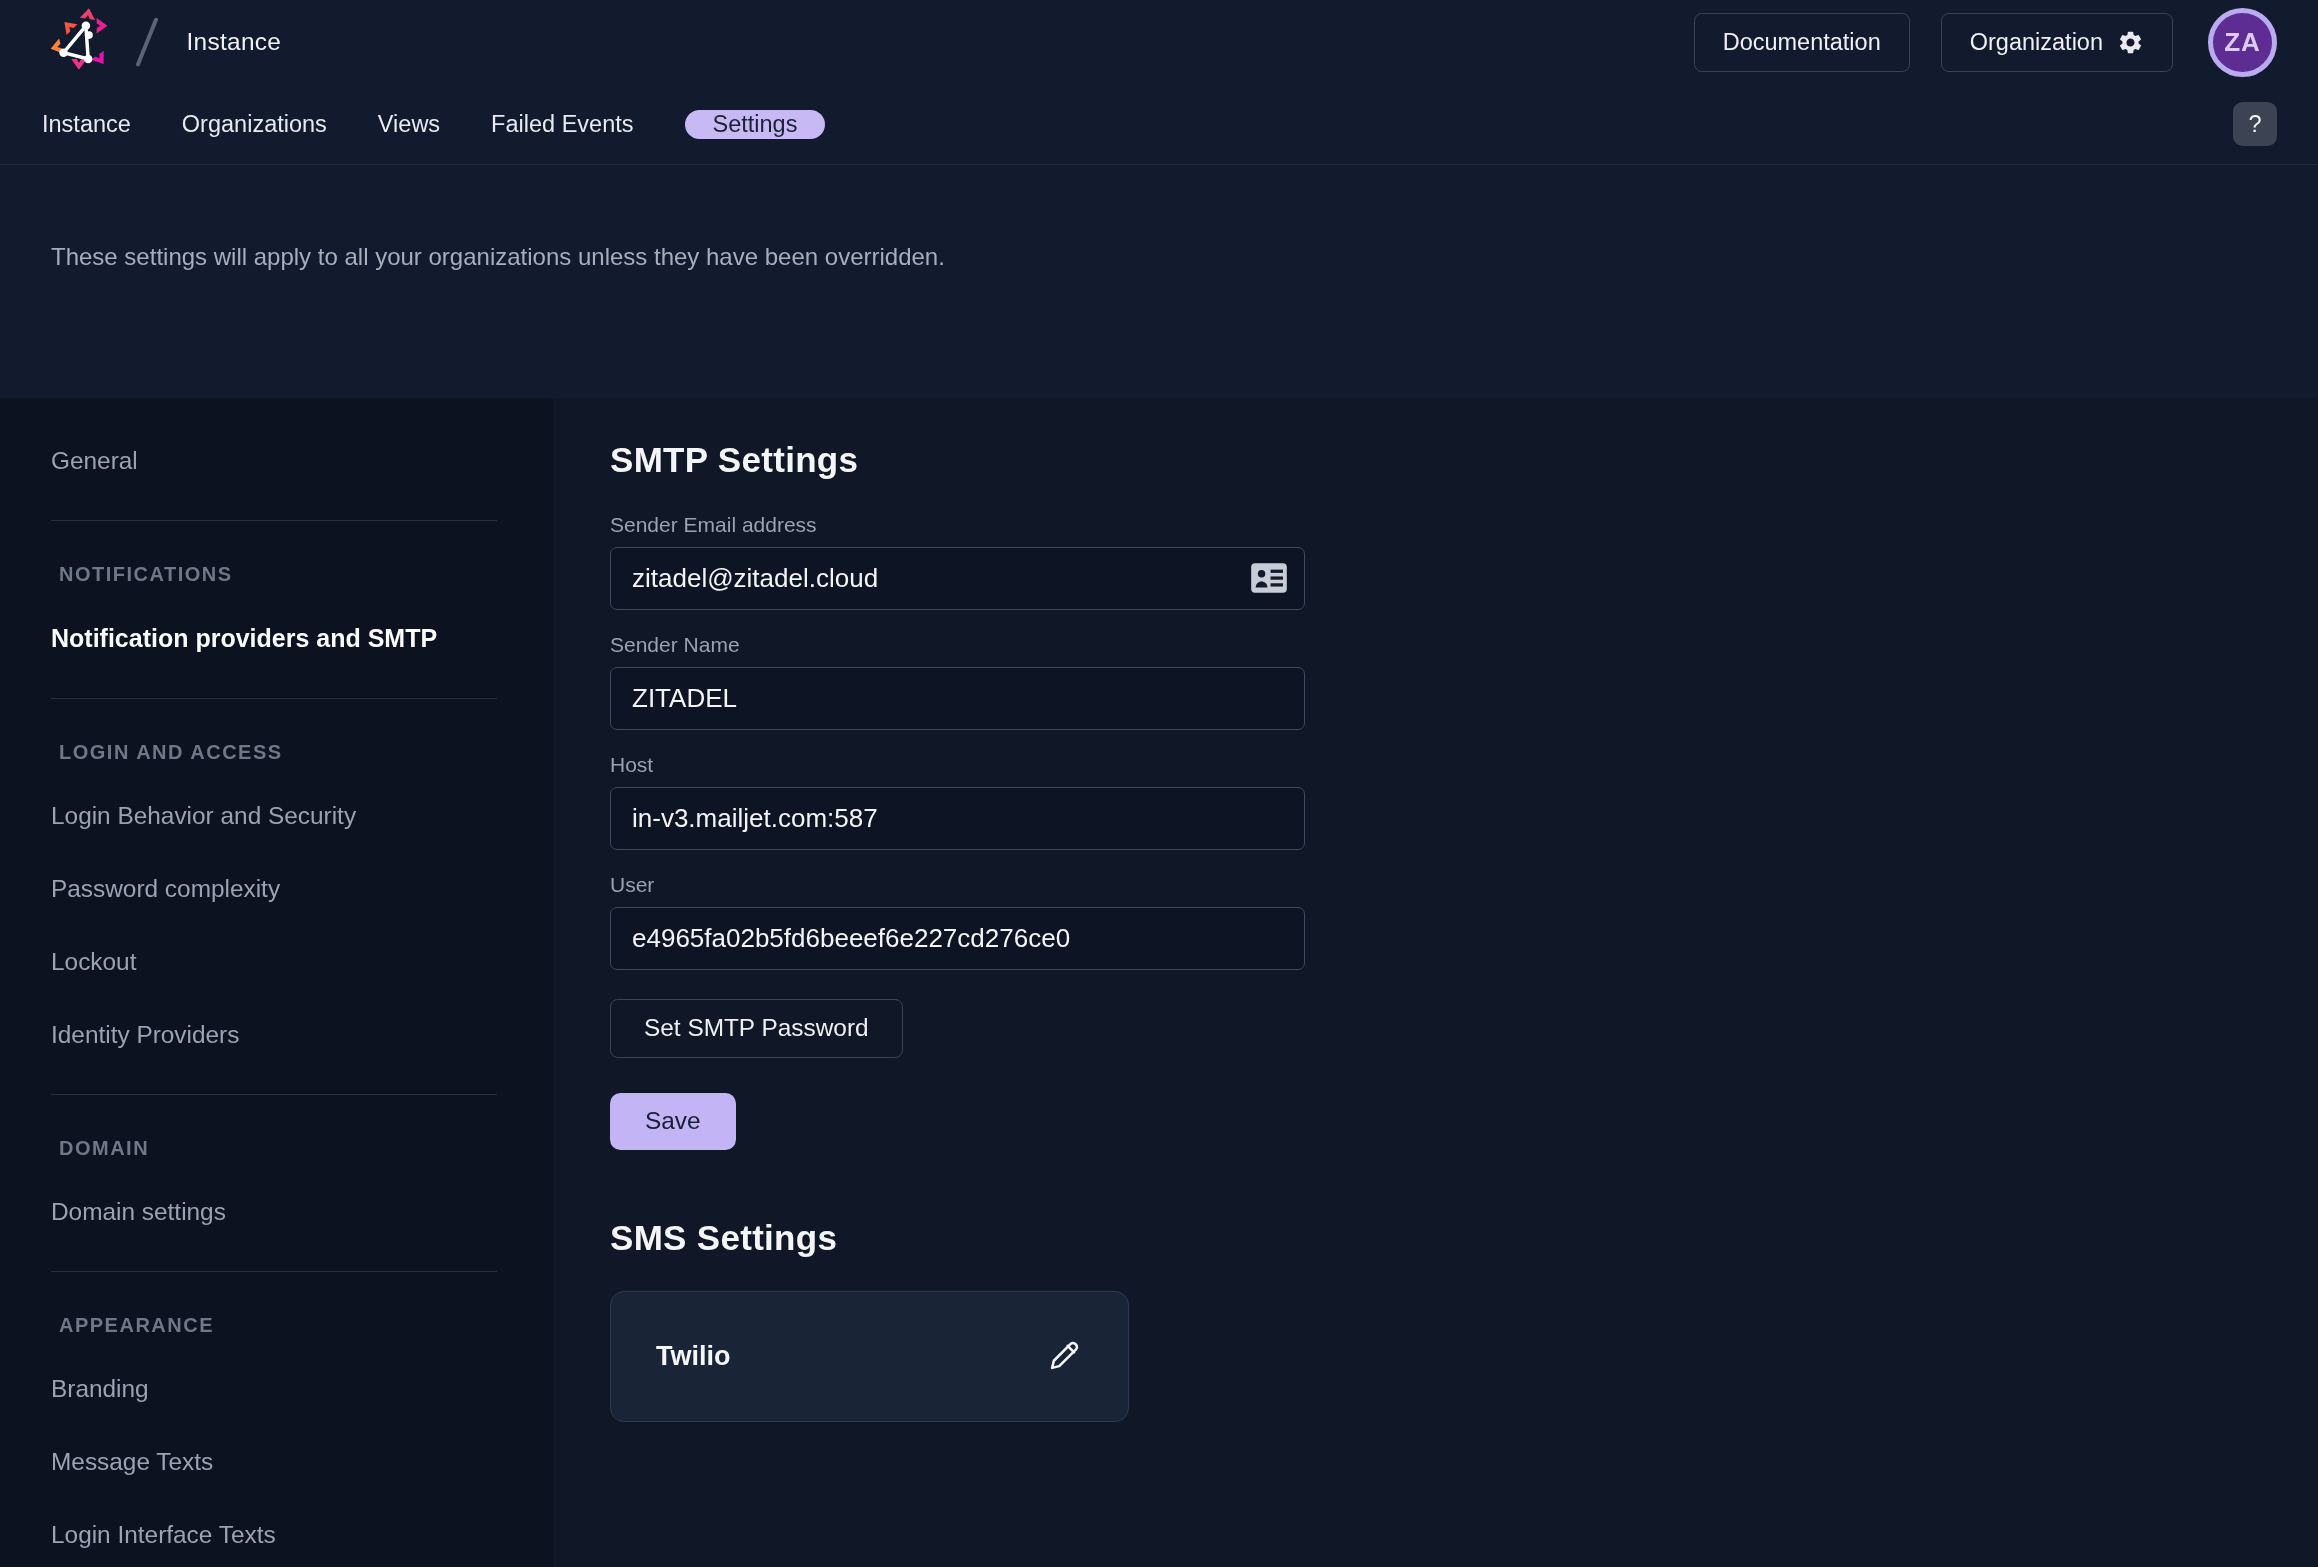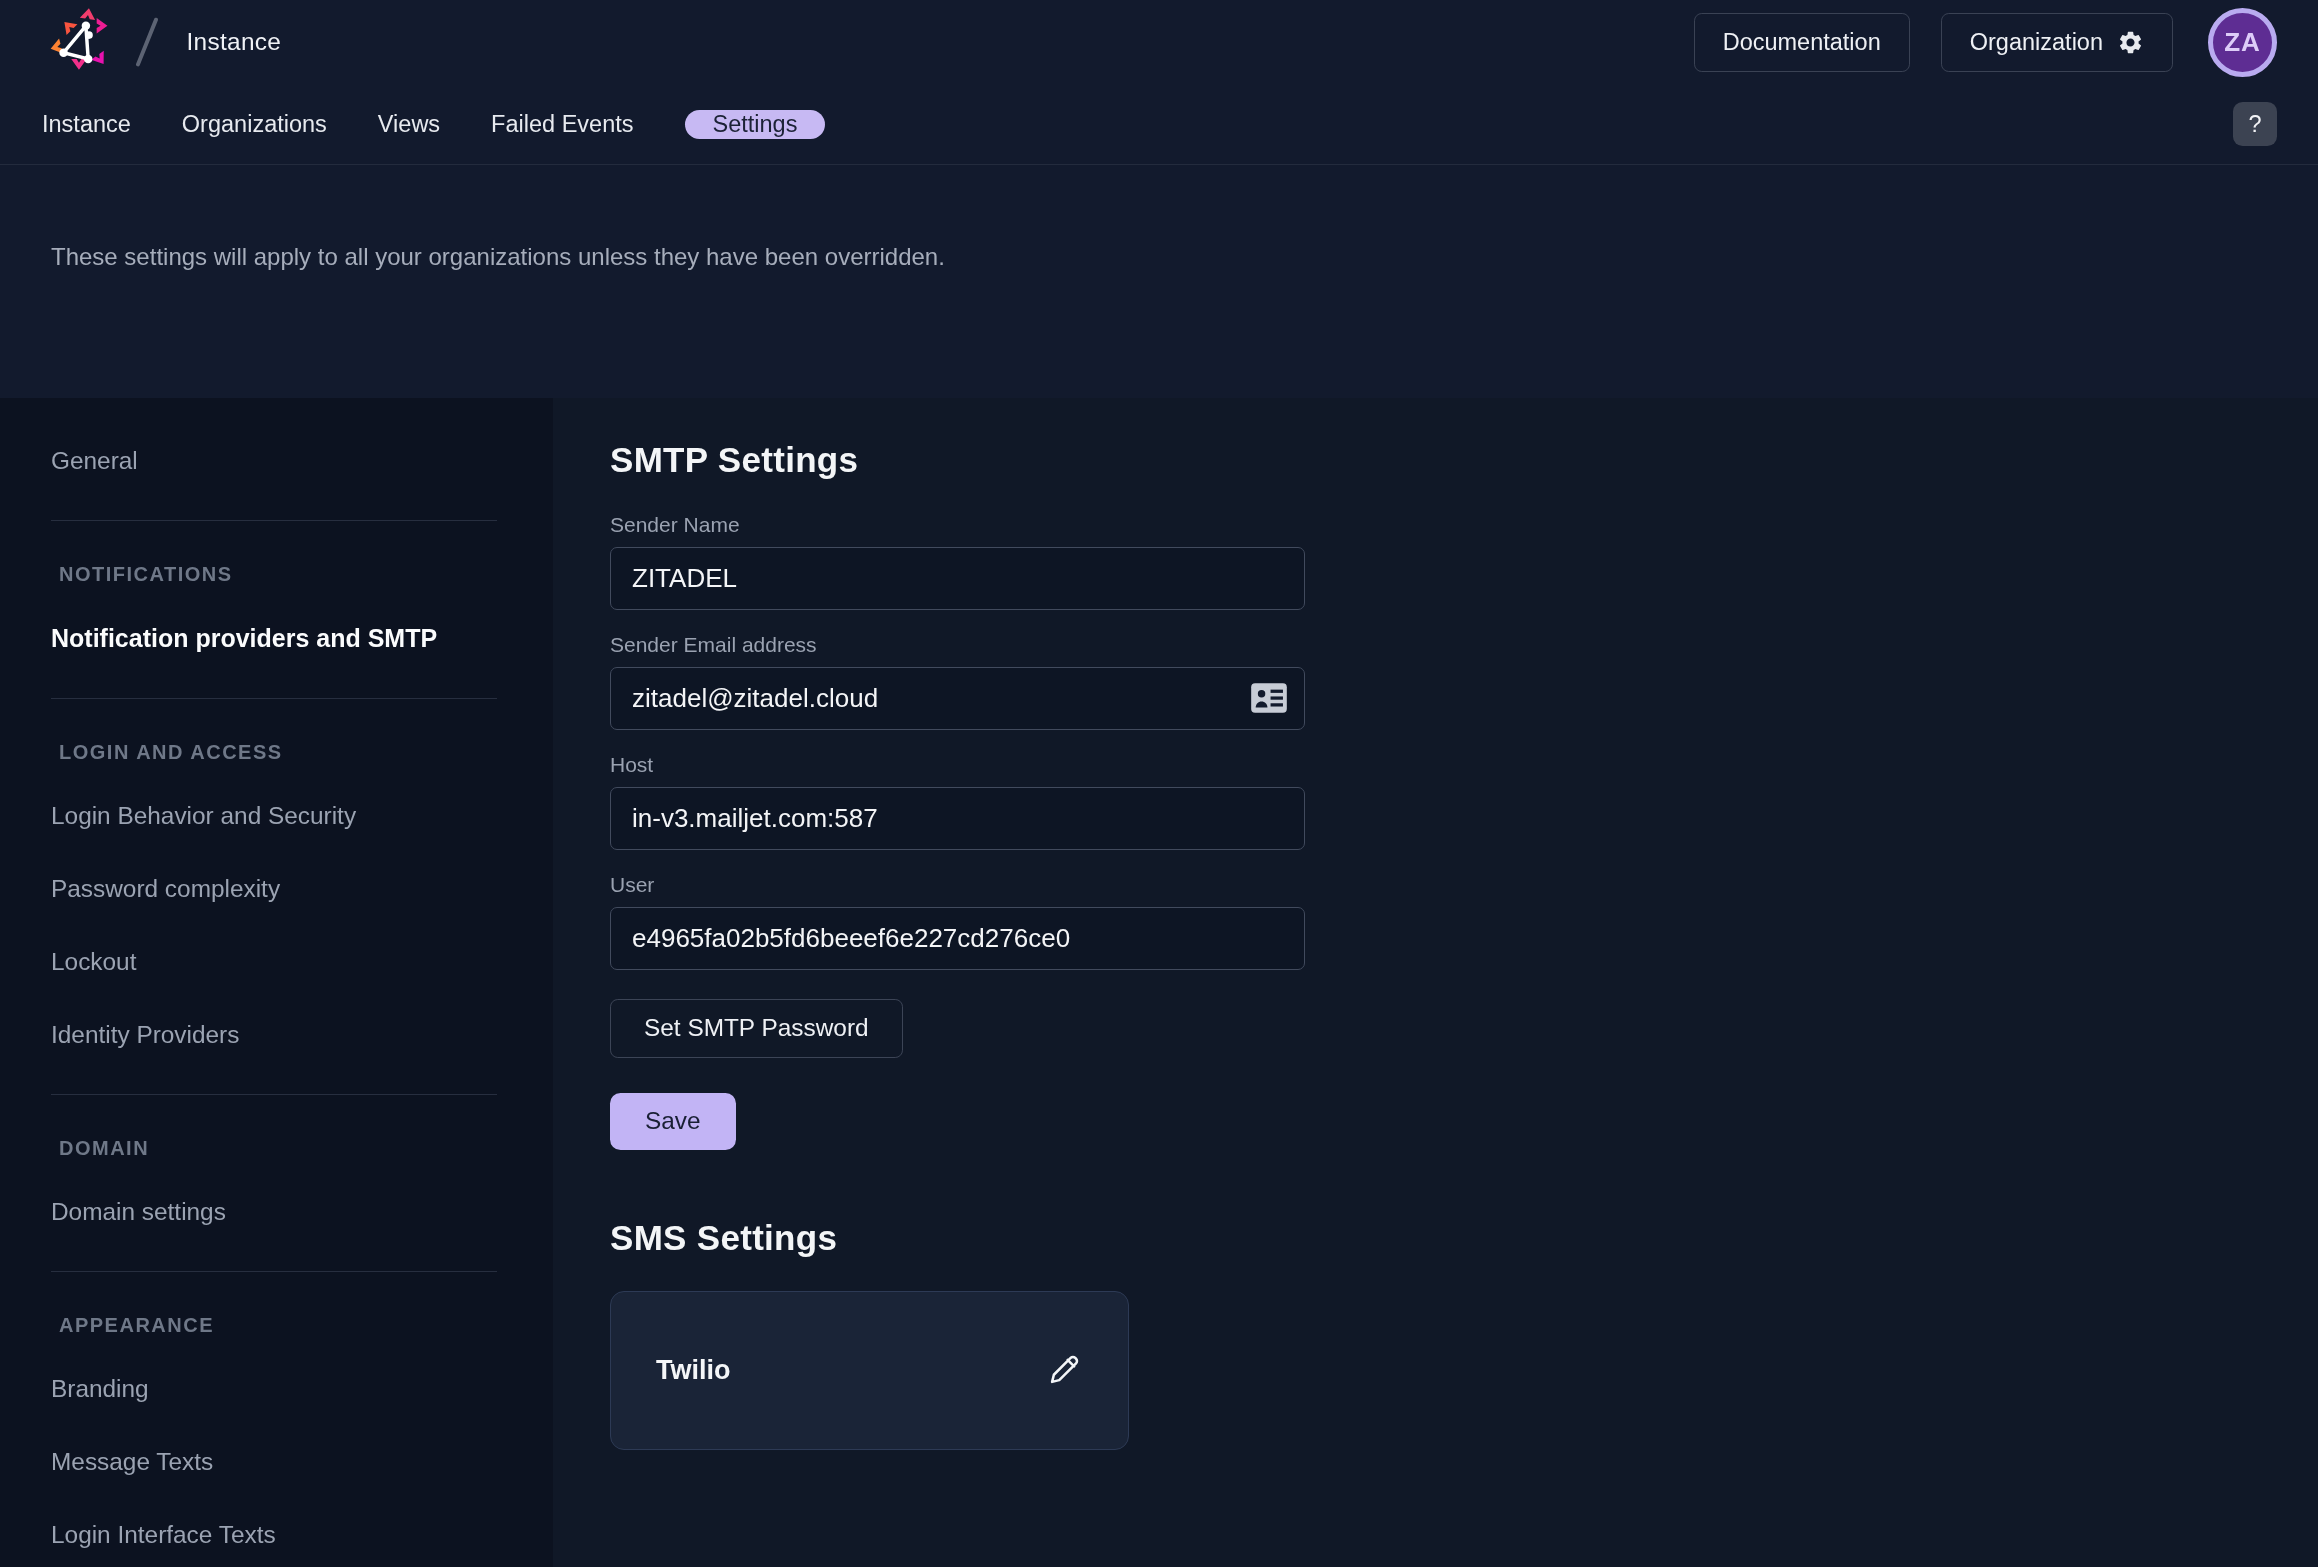--- a/index.html
+++ b/index.html
@@ -58,21 +58,21 @@
     align-items:center;justify-content:center;cursor:pointer;flex:0 0 auto;}
   .checkbox svg{width:22.6px;height:22.6px;}
   .cblabel{font-size:26px;color:#f2f4f7;}
   .btn-outline{margin-top:5.2px;height:59px;padding:0 33px;background:transparent;
     border:1.3px solid #3c4456;border-radius:7.8px;color:#eff1f5;font-size:24.4px;
     font-family:Liberation Sans, sans-serif;cursor:pointer;}
   .btn-save{display:block;margin-top:35px;height:57px;padding:0 35px;background:#c2b4f5;
     border:none;border-radius:10.5px;color:#191f34;font-size:24.4px;font-weight:500;
     font-family:inherit;cursor:pointer;}
   .sms-h{margin-top:68px !important;}
-  .provider-card{margin-top:5.2px;width:519px;height:159px;box-sizing:border-box;
+  .provider-card{margin-top:5.2px;width:519px;height:131px;box-sizing:border-box;
     background:#1a2437;border:1.3px solid #2d3a55;border-radius:14px;display:flex;
     align-items:center;justify-content:space-between;padding:0 45px;cursor:pointer;}
   .provider-name{font-size:27px;font-weight:700;color:#f4f6f8;}
   .pencil{width:38px;height:38px;cursor:pointer;}
 </style>
 </head>
 <body>
 
 <div class="topzone">
 
@@ -154,41 +154,41 @@
     <div class="side-item">Branding</div>
     <div class="side-item">Message Texts</div>
     <div class="side-item">Login Interface Texts</div>
 
   </div>
 
   <div class="main">
     <h2>SMTP Settings</h2>
 
     <div class="field">
-      <label>Sender Name</label>
-      <div class="inwrap">
-        <input type="text" class="noicon" value="ZITADEL" style="">
-      </div>
-    </div>
-
-    <div class="field">
       <label>Sender Email address</label>
       <div class="inwrap">
         <input type="text" value="zitadel@zitadel.cloud" style="">
         <svg class="cardicon" viewBox="0 0 24 20">
           <rect x="0.5" y="0.5" width="23" height="19" rx="2.5" fill="#c7ccd6"></rect>
           <circle cx="7.2" cy="7.2" r="2.4" fill="#121a2d"></circle>
           <path d="M3.4 16.2c0-2.4 1.7-4 3.8-4s3.8 1.6 3.8 4z" fill="#121a2d"></path>
           <rect x="13" y="4.6" width="8" height="2.1" fill="#121a2d"></rect>
           <rect x="13" y="9" width="8" height="2.1" fill="#121a2d"></rect>
           <rect x="13" y="13.4" width="8" height="2.1" fill="#121a2d"></rect>
         </svg>
       </div>
     </div>
 
+    <div class="field">
+      <label>Sender Name</label>
+      <div class="inwrap">
+        <input type="text" class="noicon" value="ZITADEL" style="">
+      </div>
+    </div>
+
 
     <div class="field">
       <label>Host</label>
       <div class="inwrap">
         <input type="text" class="noicon" value="in-v3.mailjet.com:587" style="">
       </div>
     </div>
 
     <div class="field">
       <label>User</label>

